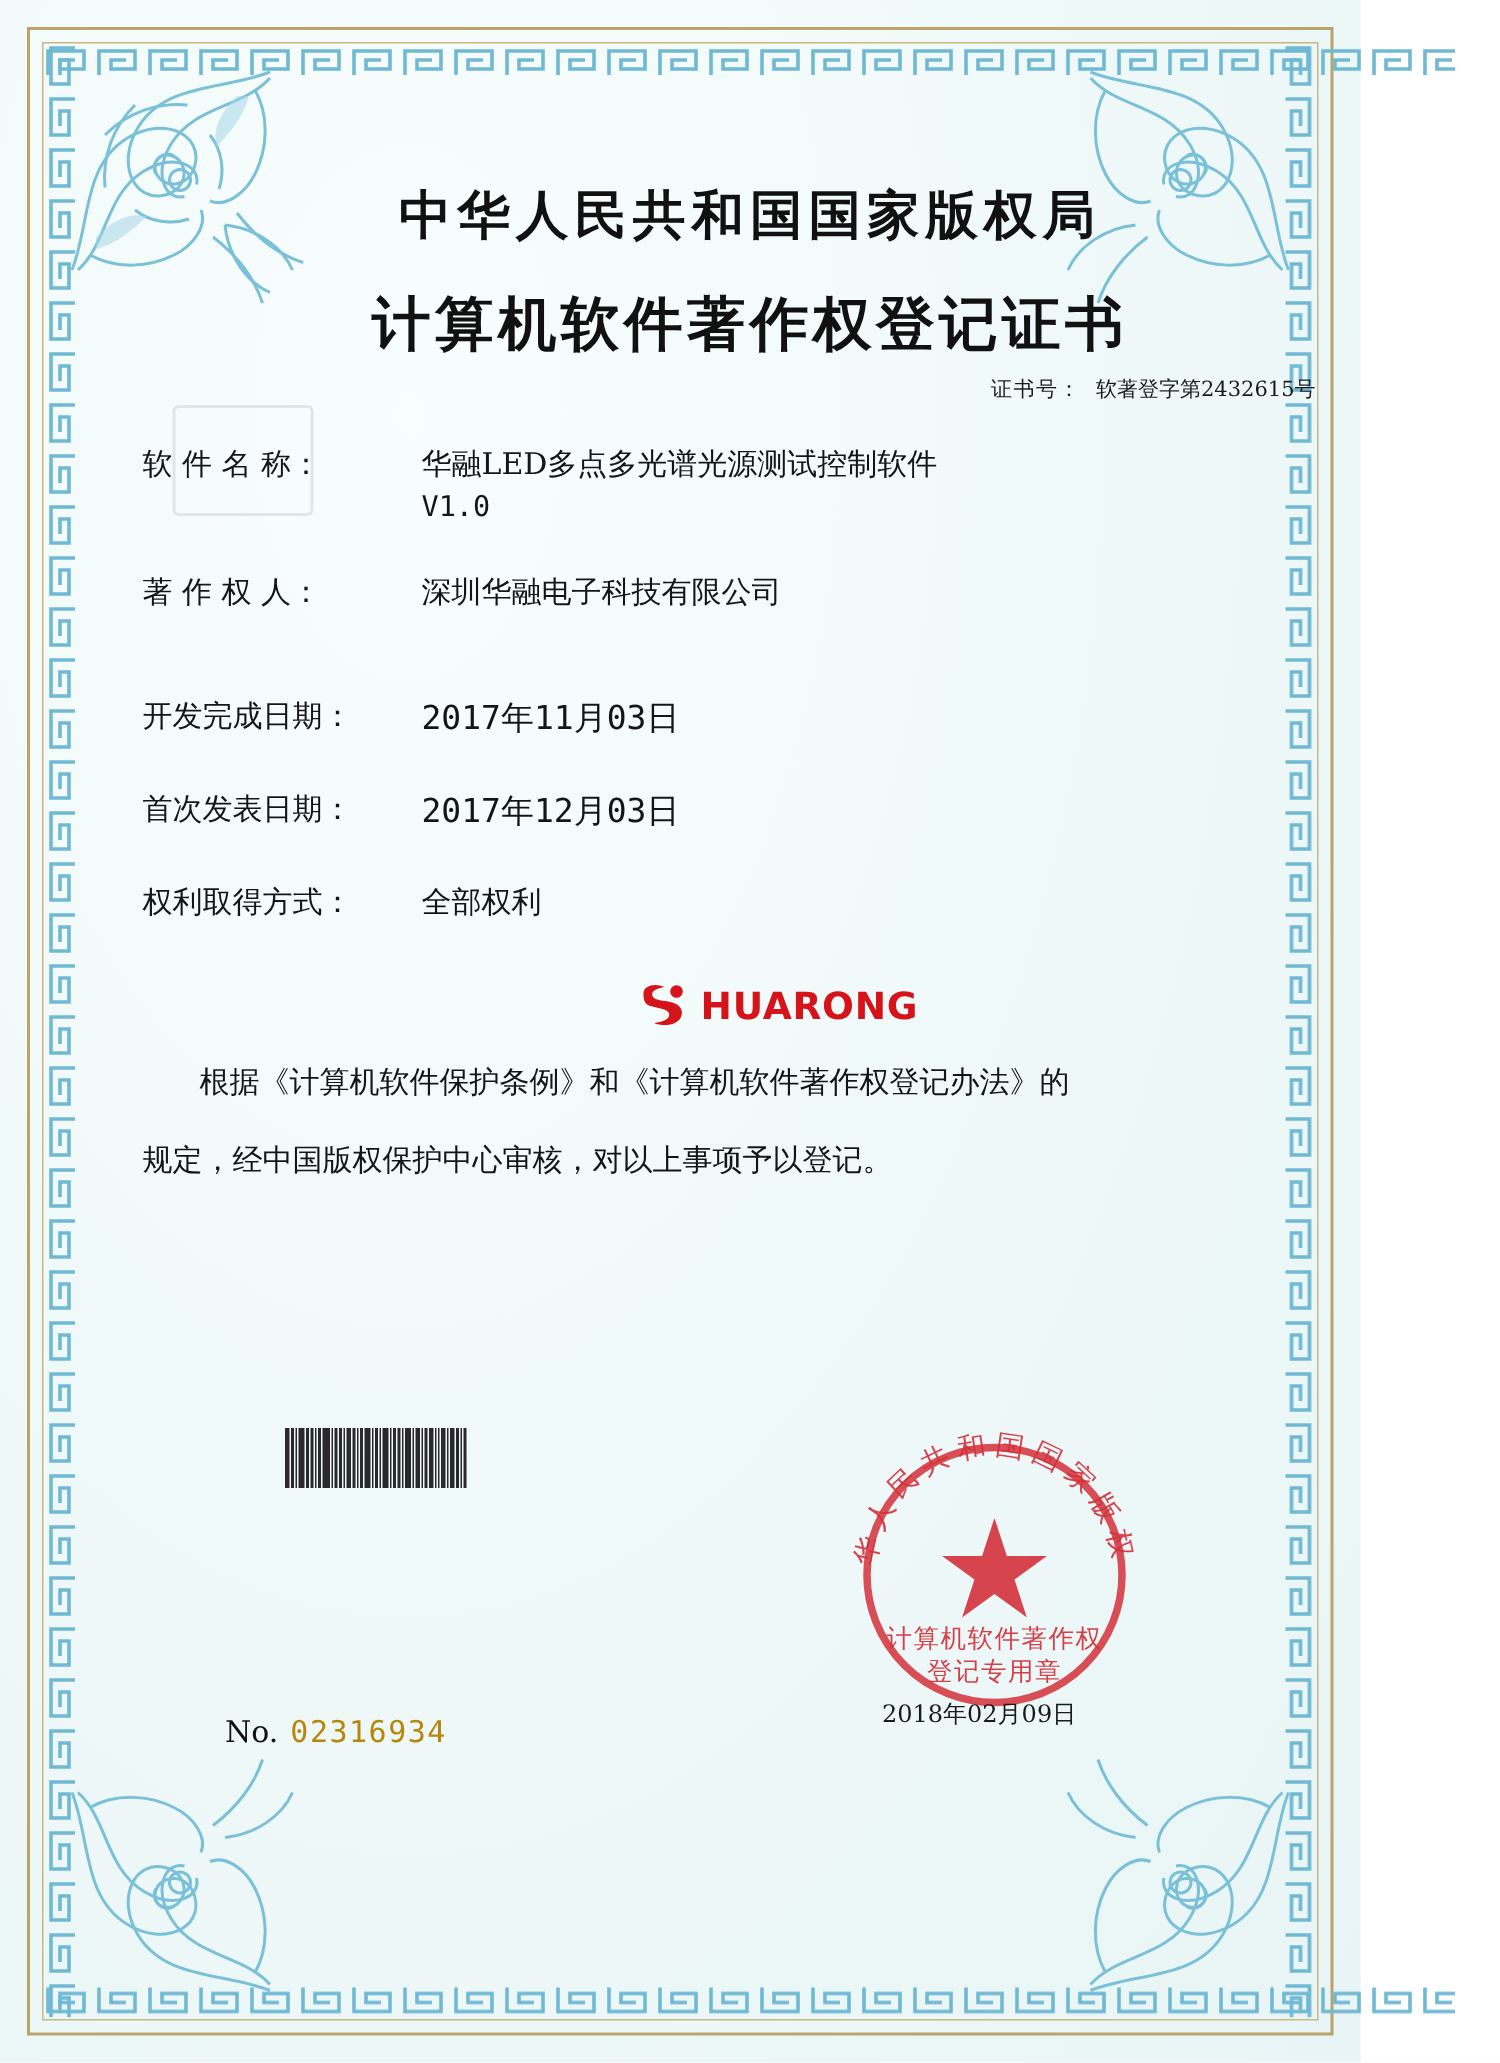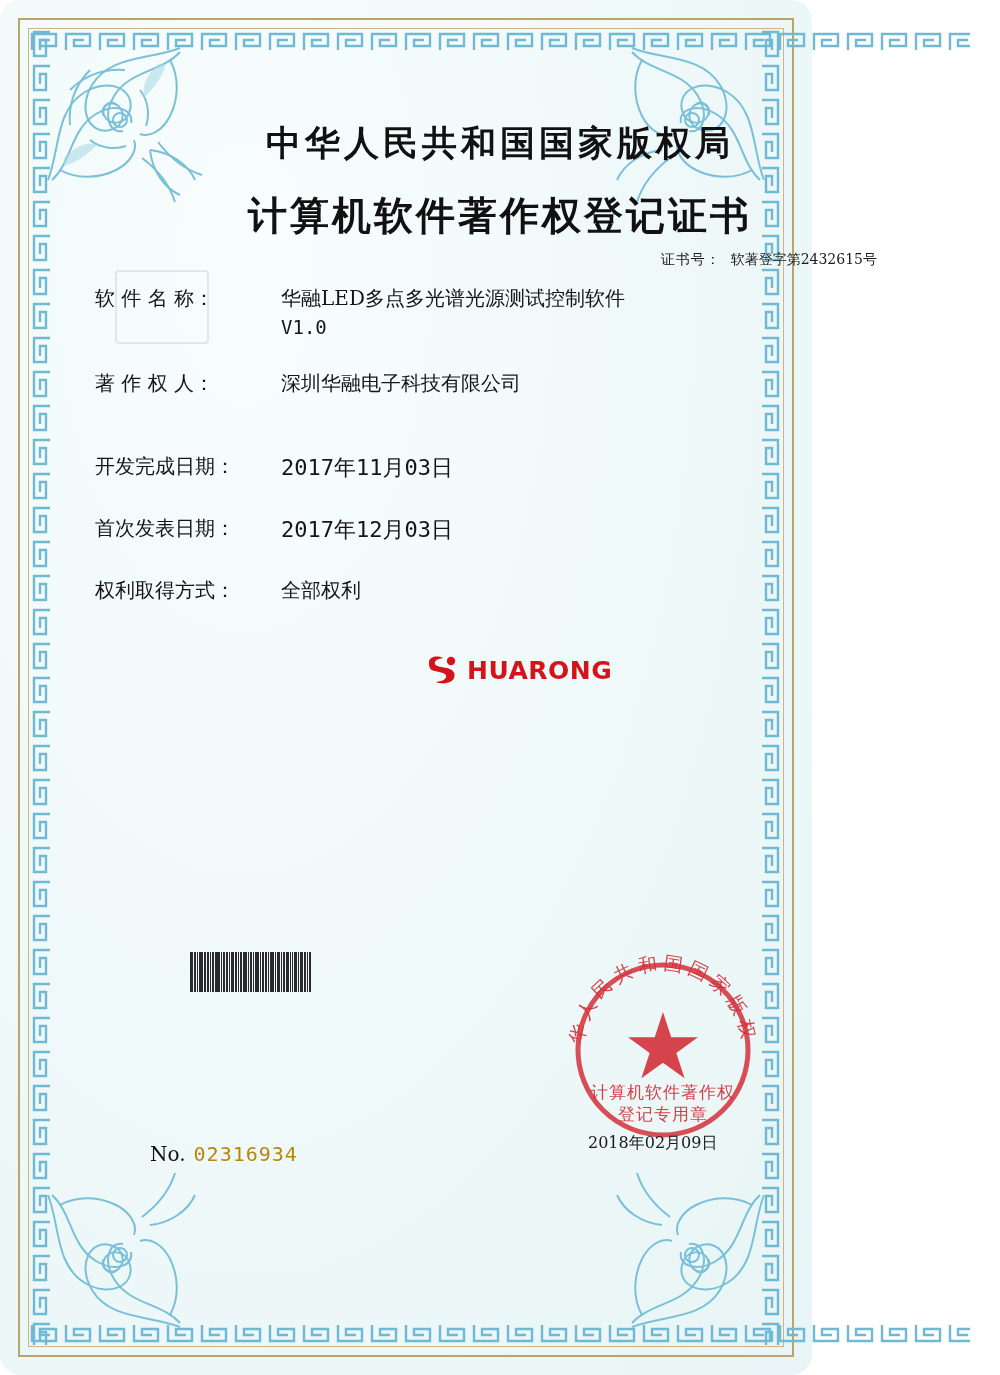--- a/index.html
+++ b/index.html
@@ -4,25 +4,24 @@
 <style>
   html,body{margin:0;padding:0;}
   body{
     width:1000px;height:1375px;
     background:#ffffff;
     font-family:"DejaVu Sans","Liberation Sans",sans-serif;
     overflow:hidden;
   }
   .page{
     position:relative;
-    width:812px;height:1375px;
+    width:907px;height:1375px;
     background:#f4fbfb;
     background-image:
       radial-gradient(ellipse at 30% 20%, #f8fdfd 0%, #eef8f8 60%, #e8f4f5 100%);
-    border-radius: 21px;
   }
   
   .frame-outer{
     position:absolute;left:18px;top:18px;right:18px;bottom:18px;
     border:2px solid #b9a46a;
   }
   .frame-inner{
     position:absolute;left:28px;top:28px;right:28px;bottom:28px;
     border:1px solid #c9b77f;
   }
@@ -64,21 +63,21 @@
     font-weight:bold;
     letter-spacing:3px;
     color:#111;
     margin:0 0 8px 0;
   }
   .certno{
     text-align:right;
     font-size:14px;
     color:#1a1a1a;
     padding-right:28px;
-    margin-bottom:16px;
+    margin-bottom:27px;
     font-family:"DejaVu Serif","Liberation Serif",serif;
   }
   .certno .lbl{letter-spacing:1px;}
   .certno .val{margin-left:10px;}
 
   .row{
     display:flex;
     align-items:flex-start;
     margin-bottom:18px;
     font-size:20px;
@@ -342,20 +341,24 @@
       <div class="label">权利取得方式：</div>
       <div class="value">全部权利</div>
     </div>
 
     <div class="spacer-md"></div>
 
 
     <div class="spacer-md"></div>
 
 
+    <div class="para">
+      <span class="indent"></span><span>根据《计算机软件保护条例》和《计算机软件著作权登记办法》的</span><br>
+      <span>规定，经中国版权保护中心审核，对以上事项予以登记。</span>
+    </div>
   </div>
 
   <div class="logo">
     <svg class="mark" viewBox="0 0 34 30">
       <path d="M4,7 C4,2 12,0 18,3 C12,4 9,6 10,9 C11,12 18,12 22,13 C28,14.5 31,18 29,23 C27,28 18,30 11,27 C18,26 22,24 21,20.5 C20,17.5 13,17 8,15.5 C4,14.2 4,10 4,7 Z" fill="#d4131a"></path>
       <circle cx="26" cy="6" r="4.2" fill="#d4131a"></circle>
     </svg>
     <span class="brand">HUARONG</span>
   </div>
 

